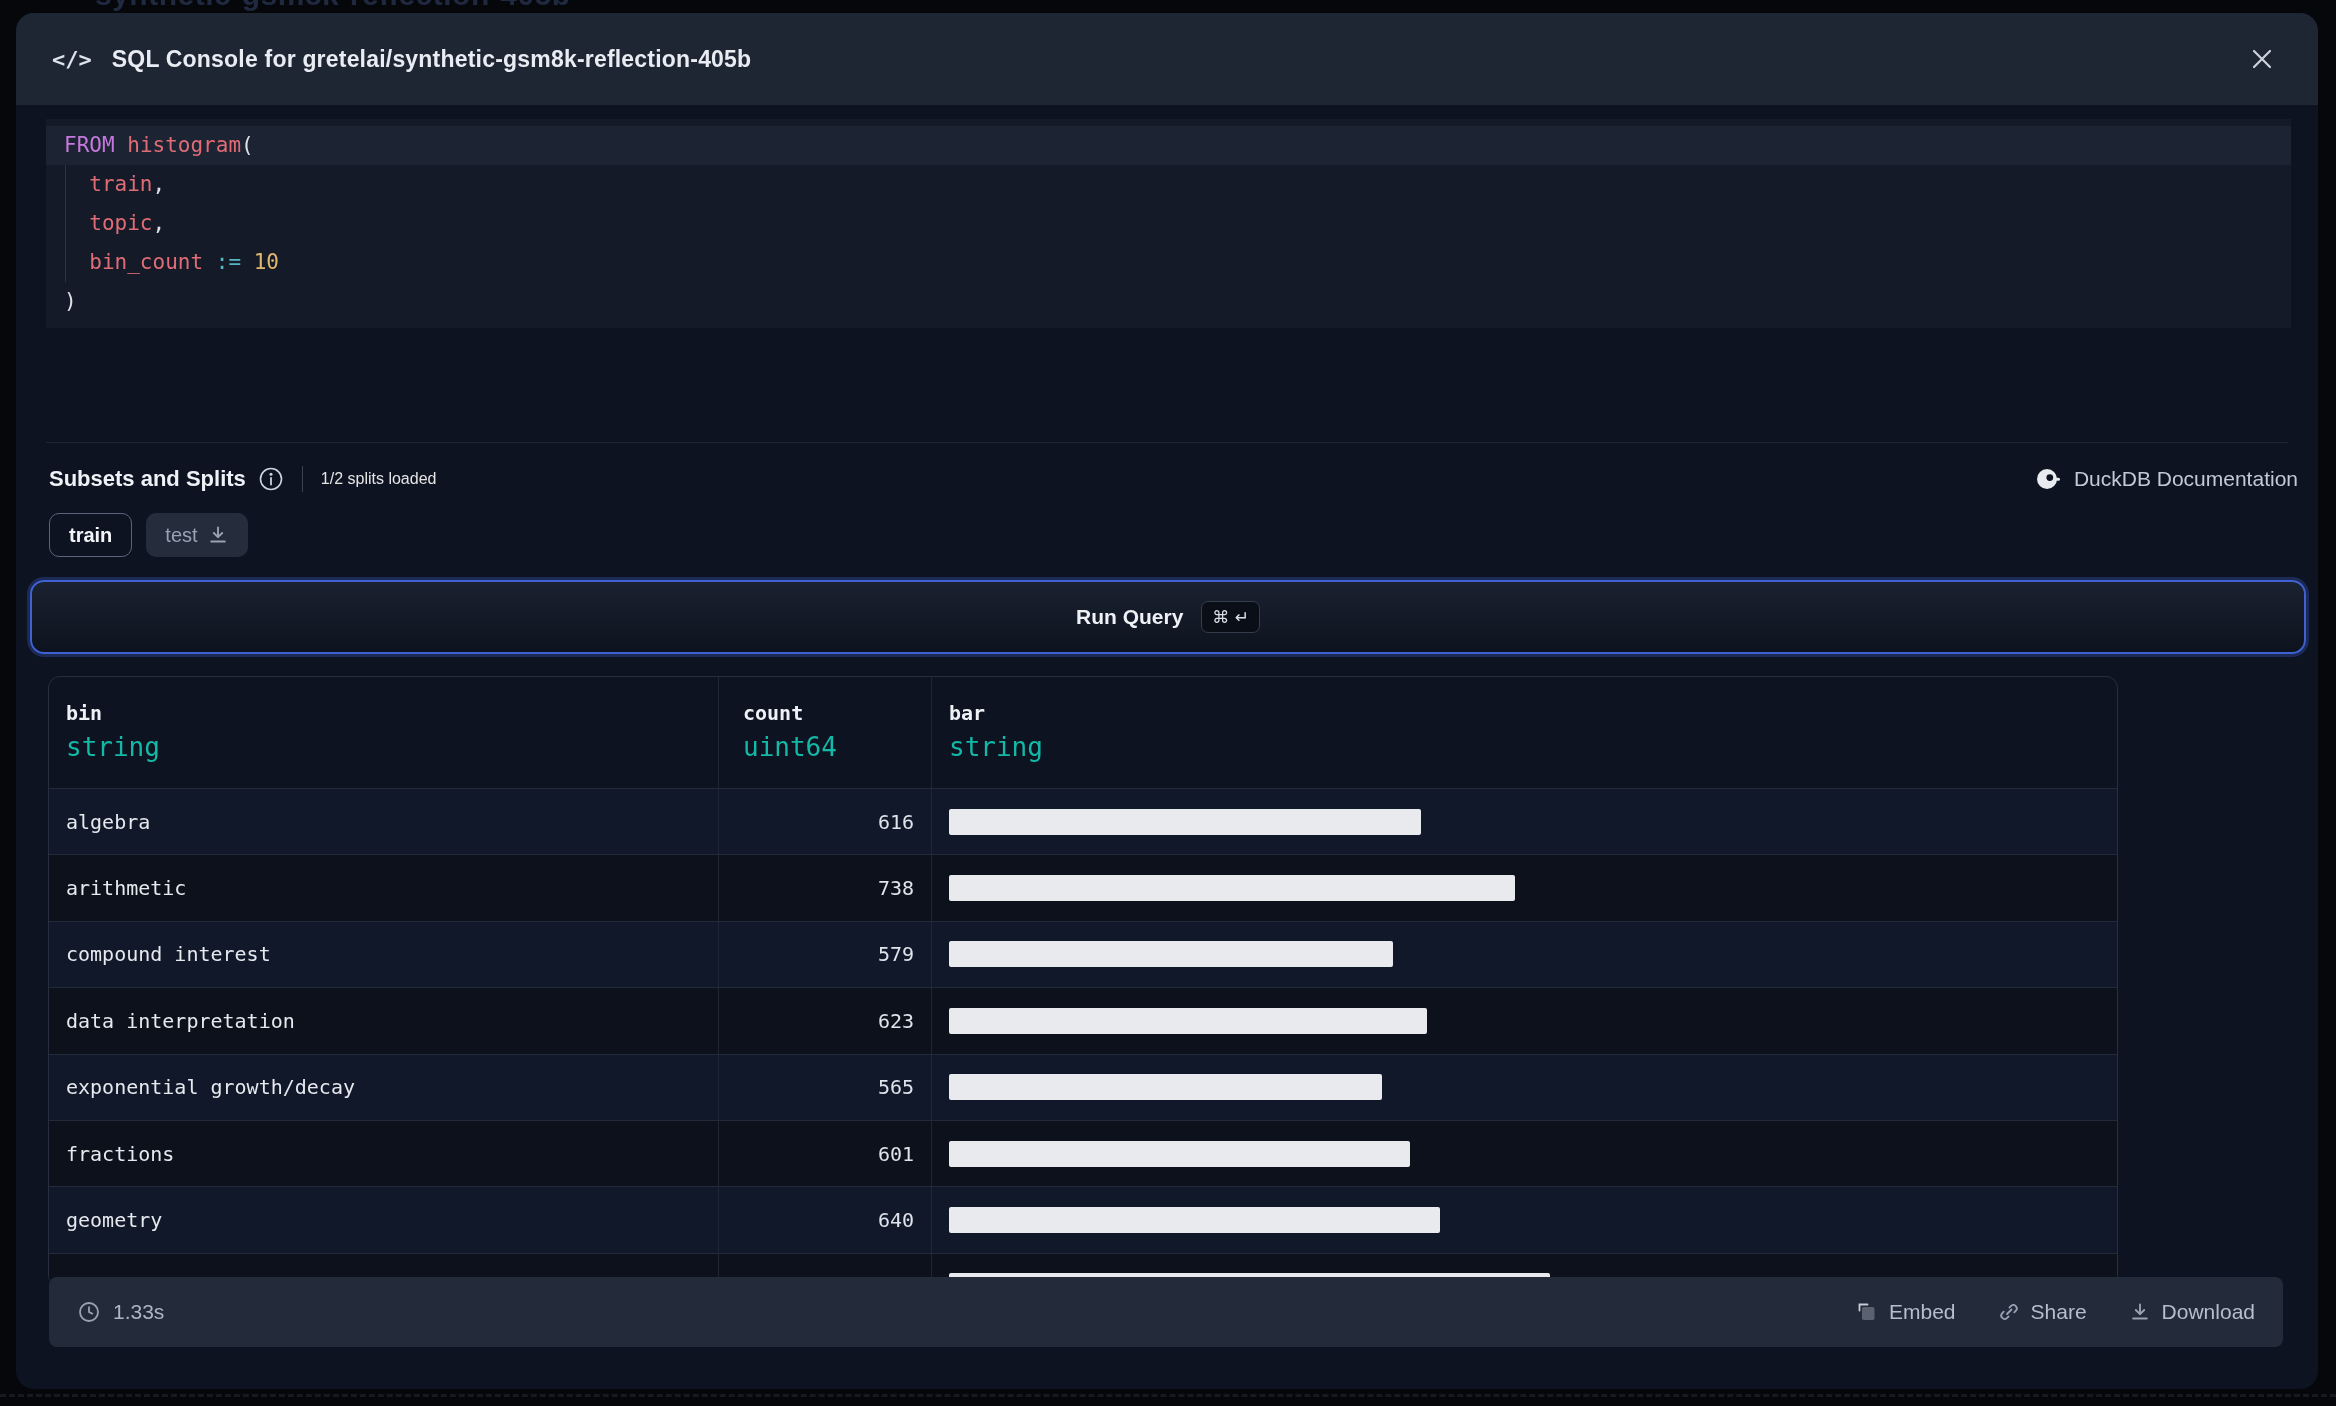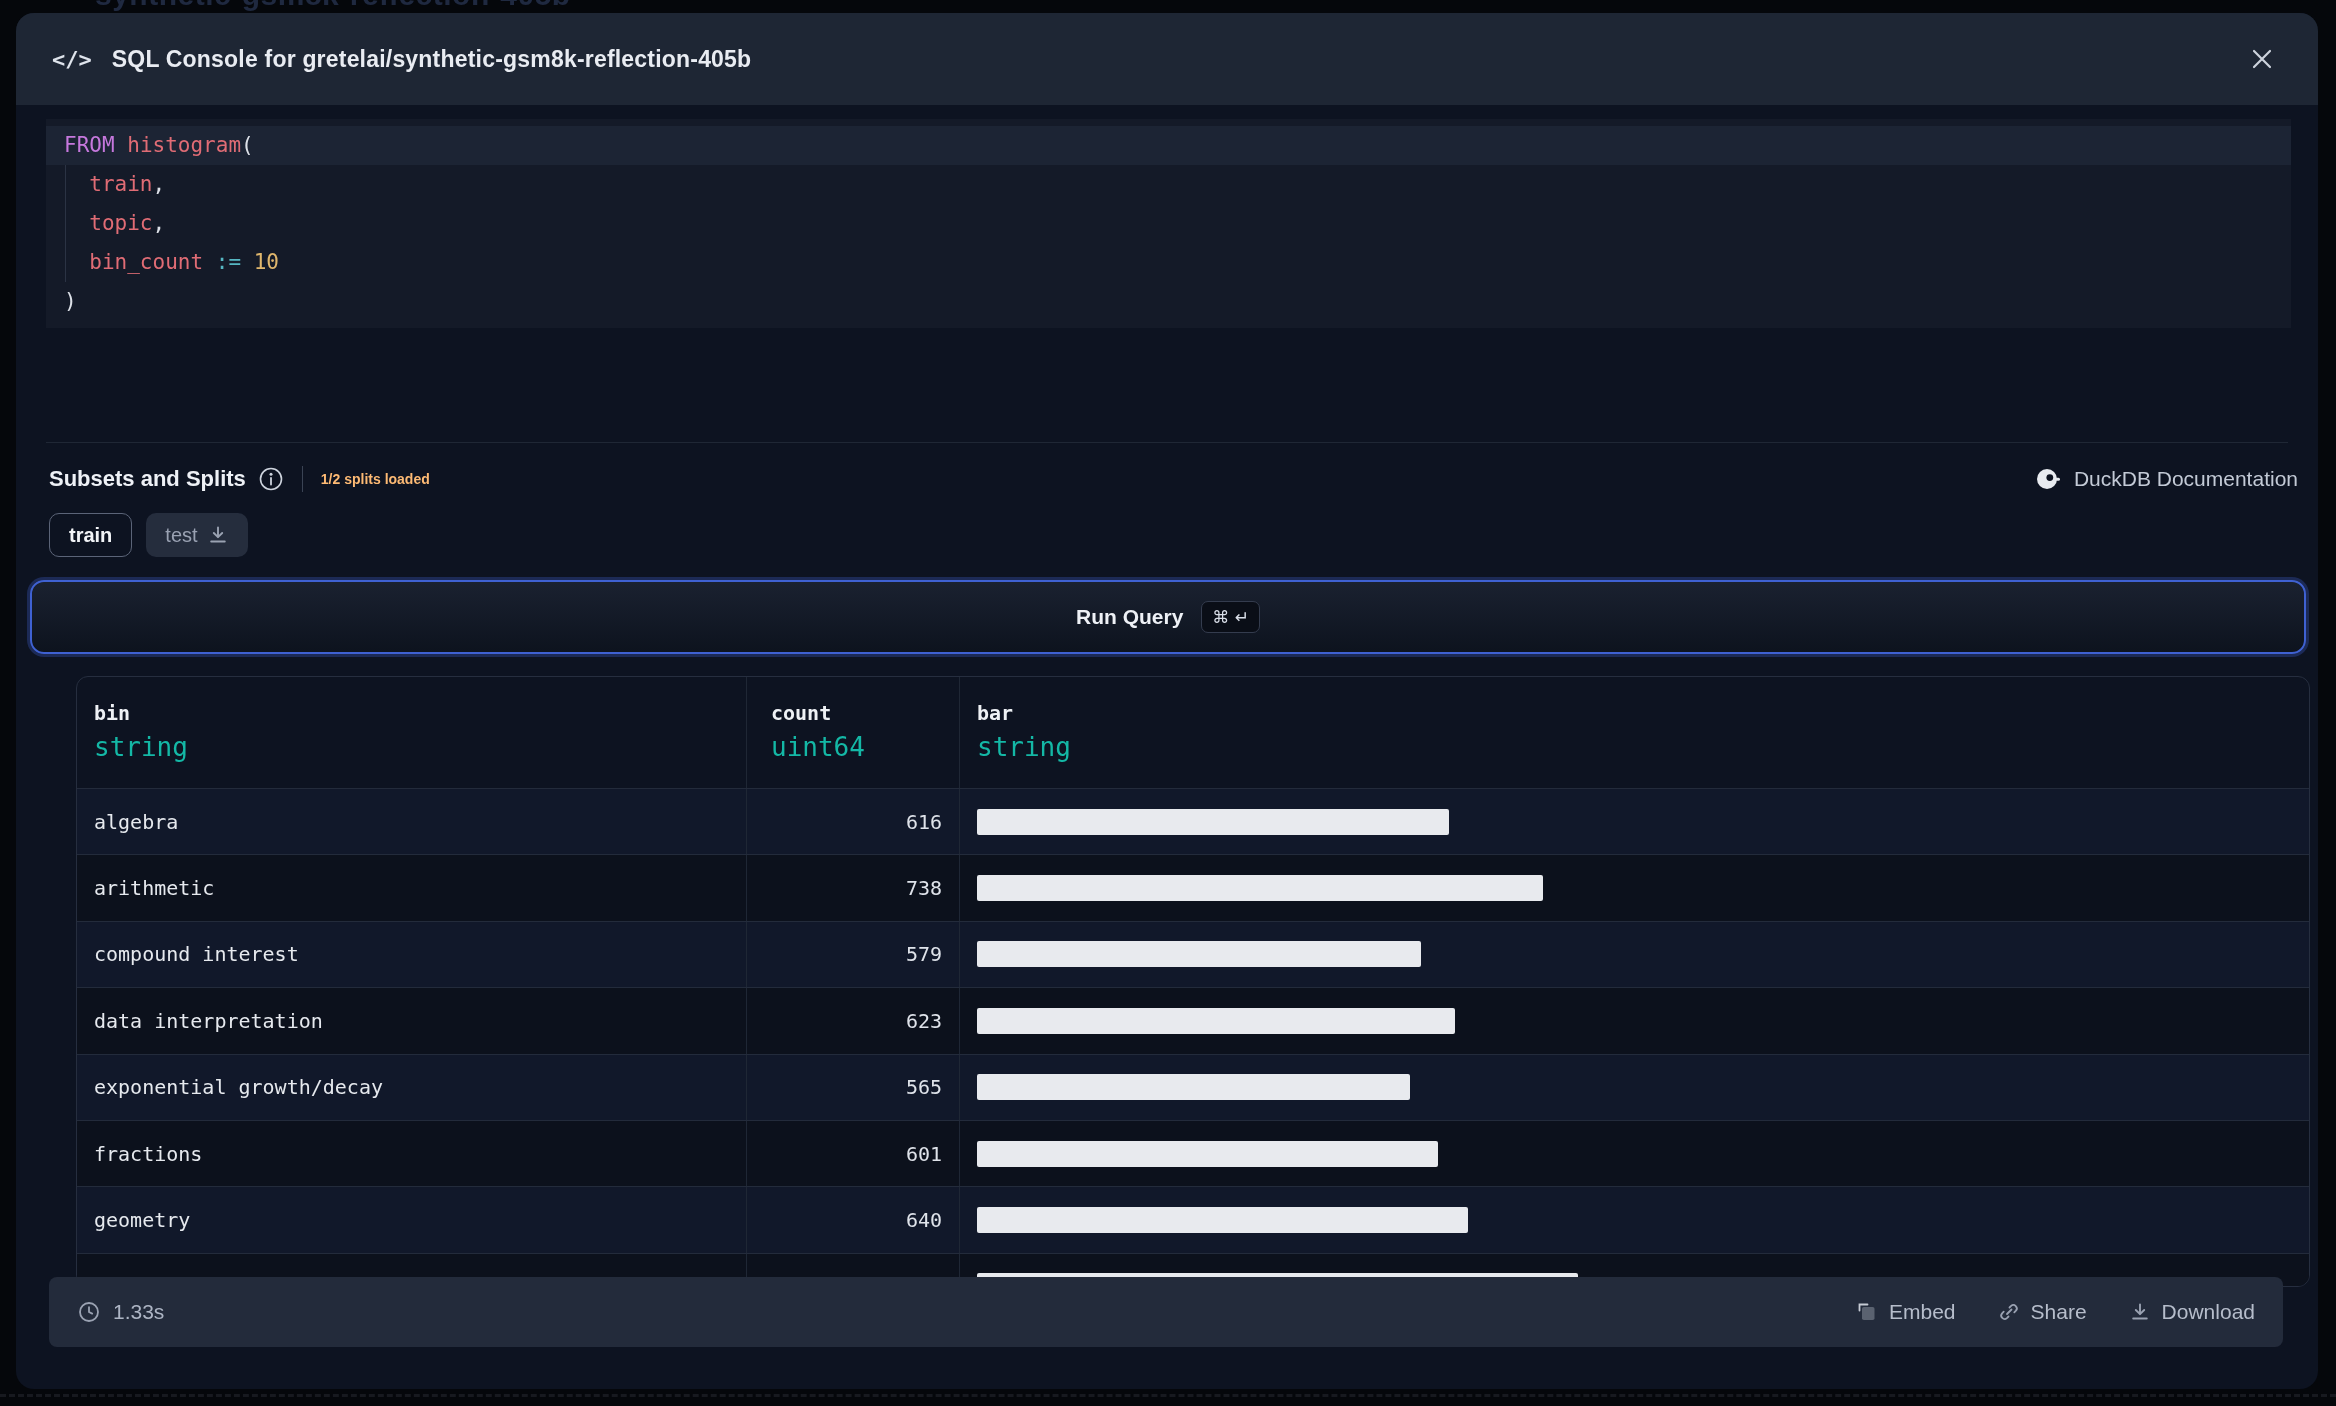--- a/index.html
+++ b/index.html
@@ -37,44 +37,44 @@
   .tk-num { color:#e0b76d; }
 
   .section-divider { position:absolute; left:30px; right:30px; top:429px; height:1px; background:#1f2735; }
 
   
   .subsets-row { position:absolute; left:33px; right:20px; top:442px; height:48px;
     display:flex; align-items:center; }
   .subsets-heading { font-size:22px; font-weight:700; color:#eef1f6; }
   .info-icon { margin-left:12px; display:flex; }
   .vbar { width:1px; height:26px; background:#3a4354; margin:0 18px; }
-  .splits-status { font-size:14px; color:#fdba74;font-weight:bold; }
+  .splits-status { font-size:16px; color:#e5e5e5; }
   .doc-link { margin-left:auto; display:flex; align-items:center; gap:13px; color:#c3cad6;
     font-size:21px; text-decoration:none; cursor:pointer; }
 
   
   .pills { position:absolute; left:33px; top:500px; display:flex; gap:14px; }
   .pill { height:44px; border-radius:10px; font-size:20px; display:flex; align-items:center;
     gap:9px; padding:0 19px; cursor:pointer; border:none; background:#252d3d; color:#99a1b2;
     font-family:"Liberation Sans", sans-serif; }
   .pill.active { background:transparent; border:1px solid #5b6478; color:#f2f4f7; font-weight:700; }
 
   
   .run-query { position:absolute; left:14px; right:12px; top:567px; height:74px;
     border-radius:14px; border:2px solid #3f61d2; box-shadow:0 0 0 3px rgba(63,97,210,.30);
     background:linear-gradient(180deg,#1a2130 0%,#0d131e 100%);
     display:flex; align-items:center; justify-content:center; gap:18px; cursor:pointer; }
   .run-query .label { font-size:21px; font-weight:700; color:#eef1f6; font-family:"Liberation Sans", sans-serif; }
   .run-query kbd { font-family:"DejaVu Sans", sans-serif; font-size:17px; color:#d9dee8;
     background:#0a0e17; border:1px solid #343c4e; border-radius:7px; padding:5px 10px; }
 
   
-  .table { position:absolute; left:32px; top:663px; width:2234px; height:611px;
+  .table { position:absolute; left:32px; top:663px; width:2070px; height:611px;
     border:1px solid #262e3f; border-radius:12px; overflow:hidden;
-    font-family:"DejaVu Sans Mono", monospace;margin-left:28px; }
+    font-family:"DejaVu Sans Mono", monospace; }
   .trow { display:grid; grid-template-columns:670px 213px 1fr; }
   .trow > div { border-right:1px solid #1f2735; }
   .trow > div:last-child { border-right:none; }
   .thead-row { height:111px; }
   .thead-row .hcell { padding:24px 0 0 17px; }
   .thead-row .hcell.c2 { padding-left:24px; }
   .col-name { font-size:20px; font-weight:700; color:#eef1f5; display:block; }
   .col-type { font-size:26px; color:#14b8a6; display:block; margin-top:7px; }
   .body-row { height:66.4px; border-top:1px solid #232b3b; align-items:center; }
   .body-row.odd  { background:#11182a; }

